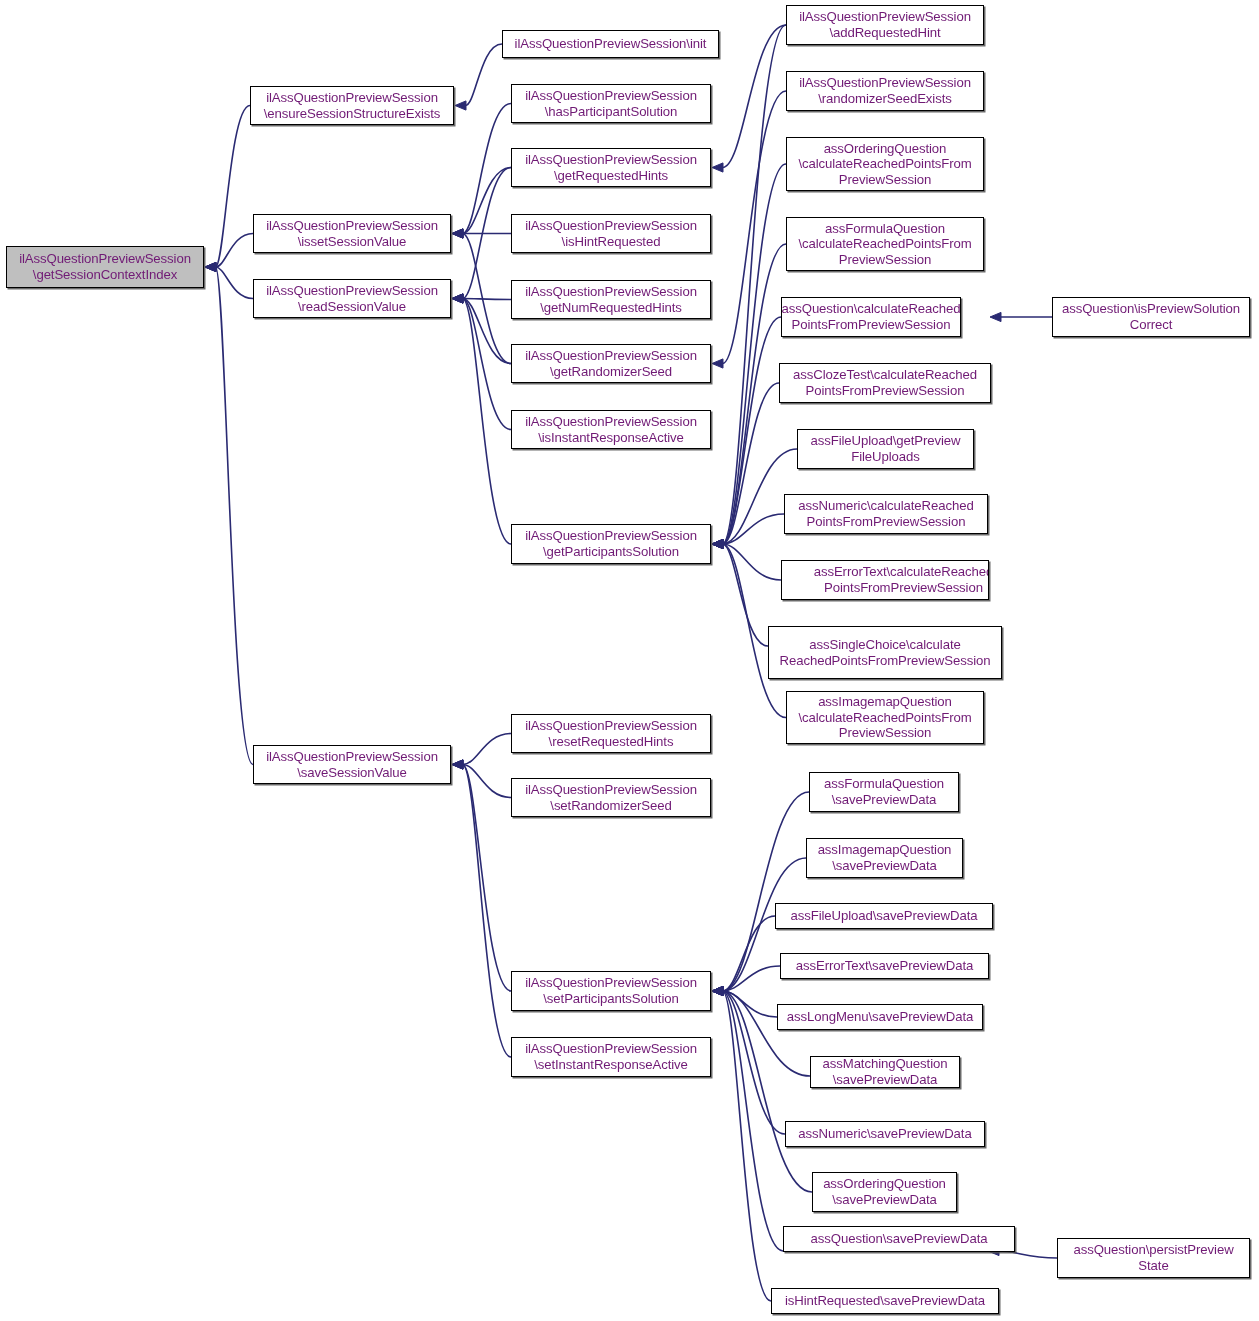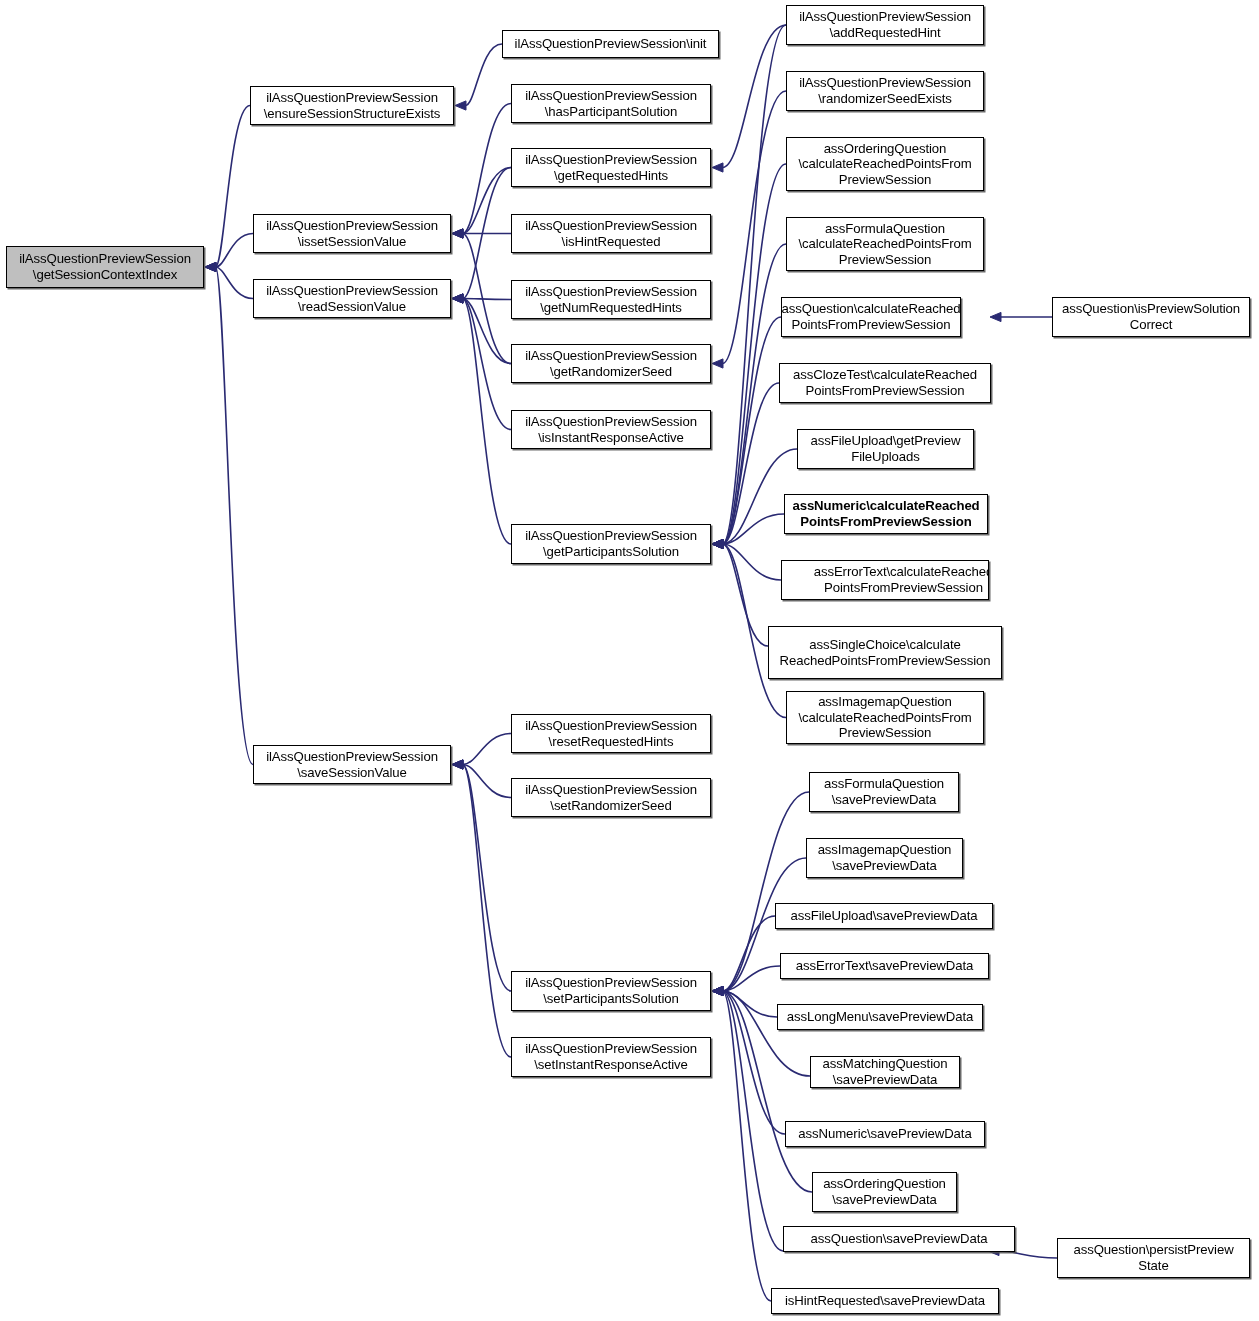--- a/index.html
+++ b/index.html
@@ -1,20 +1,20 @@
 <!DOCTYPE html>
 <html><head>
 <meta charset="utf-8">
 <style>
   html,body{margin:0;padding:0;background:#ffffff;}
   #canvas{position:relative;width:1259px;height:1321px;background:#ffffff;
           font-family:"Liberation Sans","DejaVu Sans",sans-serif;}
   .node{position:absolute;box-sizing:border-box;border:1px solid #000;
         background:#ffffff;display:flex;align-items:center;justify-content:center;
-        text-align:center;color:#000000;font-size:13.2px;line-height:15.6px;
+        text-align:center;color:#701a75;font-size:13.2px;line-height:15.6px;
         letter-spacing:-0.1px;padding:1px 3px;overflow:hidden;
         box-shadow:1.5px 1.5px 0 0 rgba(80,80,80,0.85);}
   .node.current{background:#bfbfbf;}
   .node span{display:block;white-space:pre-line;}
   svg.edges{position:absolute;left:0;top:0;width:1259px;height:1321px;
             pointer-events:none;overflow:visible;}
   svg.edges path{fill:none;stroke:#2a2a72;stroke-width:1.6px;}
   svg.edges polygon{fill:#2a2a72;stroke:#2a2a72;stroke-width:1px;}
 </style>
 </head>
@@ -198,21 +198,21 @@
 PointsFromPreviewSession</span>
       </div>
       <div class="node" style="left: 779px; top: 363px; width: 212px; height: 40px;">
         <span>assClozeTest\calculateReached
 PointsFromPreviewSession</span>
       </div>
       <div class="node" style="left: 797px; top: 429px; width: 177px; height: 40px;">
         <span>assFileUpload\getPreview
 FileUploads</span>
       </div>
-      <div class="node" style="left: 784px; top: 494px; width: 204px; height: 40px; font-weight: bold;">
+      <div class="node" style="left: 784px; top: 494px; width: 204px; height: 40px;">
         <span>assNumeric\calculateReached
 PointsFromPreviewSession</span>
       </div>
       <div class="node" style="left: 781px; top: 560px; width: 208px; height: 40px; padding-left: 40px;">
         <span>assErrorText\calculateReached
 PointsFromPreviewSession</span>
       </div>
       <div class="node" style="left: 768px; top: 626px; width: 234px; height: 53px;">
         <span>assSingleChoice\calculate
 ReachedPointsFromPreviewSession</span>

